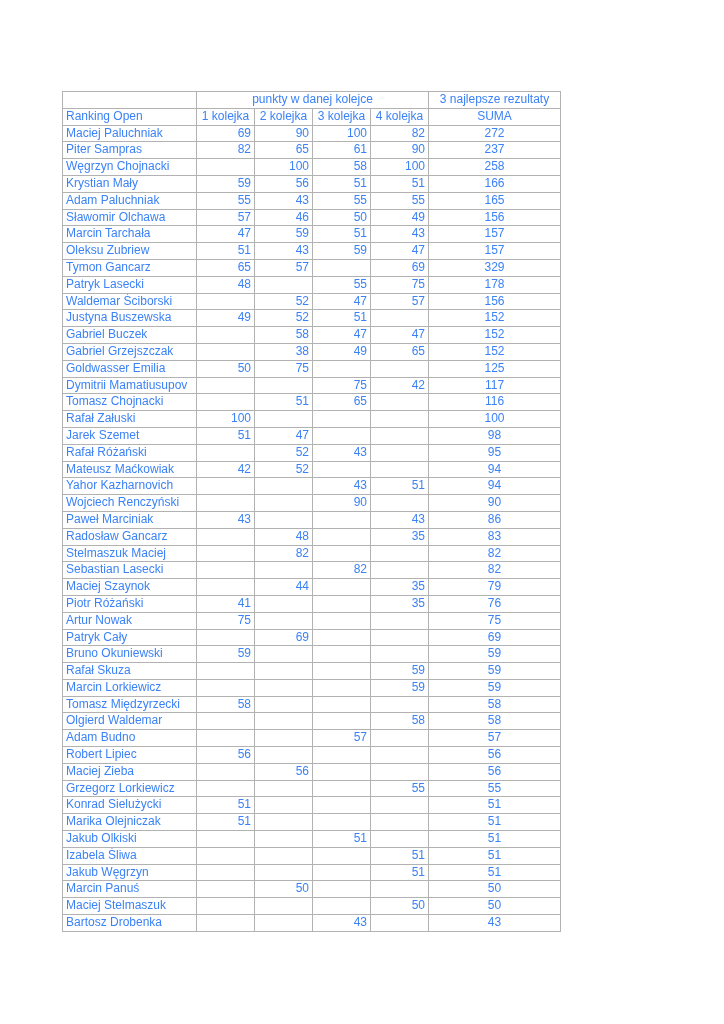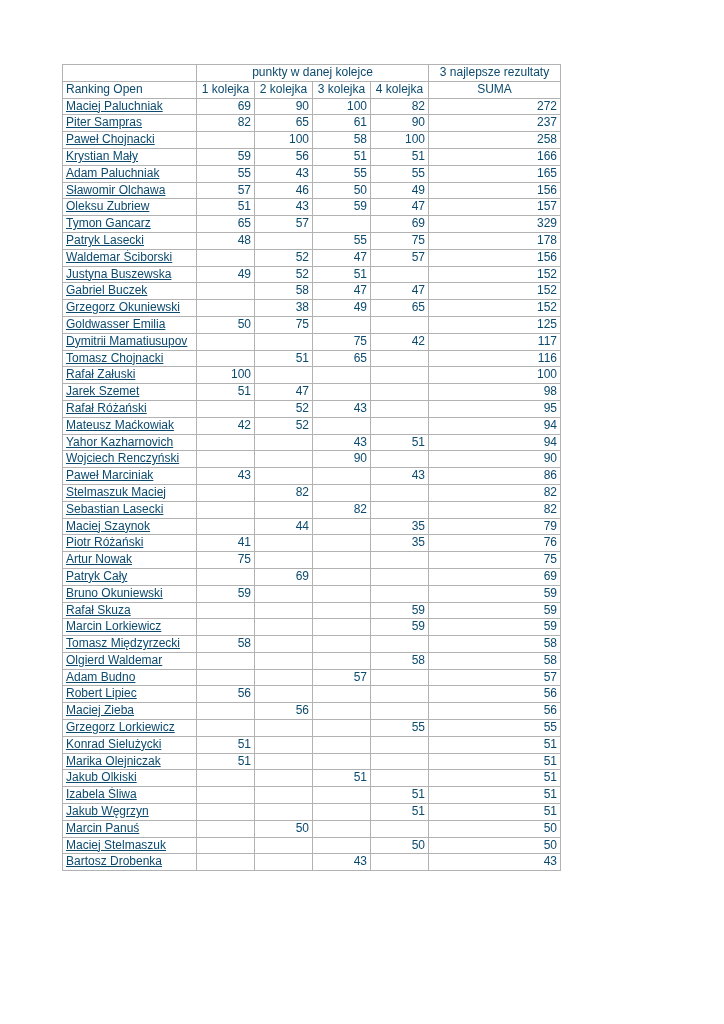--- a/index.html
+++ b/index.html
@@ -16,22 +16,23 @@
     overflow: hidden;
   }
   .sheet {
     position: absolute;
     left: 62px;
     top: 64px;
   }
   table.ranking {
     border-collapse: collapse;
     font-size: 12px;
-    color: #0c4a6e;
+    color: #3b82f6;
     table-layout: fixed;
+    margin-top: 27px;
   }
   table.ranking td, table.ranking th {
     border: 1px solid #b2b2b2;
     height: 15.8px;
     line-height: 15.8px;
     padding: 0 3px;
     overflow: hidden;
     white-space: nowrap;
     font-weight: normal;
   }
@@ -52,28 +53,27 @@
     font-weight: bold;
     text-align: left;
   }
   th.round-head, th.suma-head {
     font-weight: bold;
     text-align: center;
   }
   td.name-cell {
     text-align: left;
     padding-left: 3px;
-    text-decoration: underline;
   }
   td.num-cell {
     text-align: right;
     padding-right: 6px;
   }
   td.suma-cell {
-    text-align: right;
+    text-align: center;
   }
 </style>
 </head>
 <body>
 
 <div class="sheet">
   <table class="ranking">
     <colgroup>
       <col class="c-name">
       <col class="c-round">
@@ -108,21 +108,21 @@
   </tr>
         <tr>
     <td class="name-cell">Piter Sampras</td>
     <td class="num-cell">82</td>
     <td class="num-cell">65</td>
     <td class="num-cell">61</td>
     <td class="num-cell">90</td>
     <td class="suma-cell">237</td>
   </tr>
         <tr>
-    <td class="name-cell">Paweł Chojnacki</td>
+    <td class="name-cell">Węgrzyn Chojnacki</td>
     <td class="num-cell"></td>
     <td class="num-cell">100</td>
     <td class="num-cell">58</td>
     <td class="num-cell">100</td>
     <td class="suma-cell">258</td>
   </tr>
         <tr>
     <td class="name-cell">Krystian Mały</td>
     <td class="num-cell">59</td>
     <td class="num-cell">56</td>
@@ -140,20 +140,28 @@
   </tr>
         <tr>
     <td class="name-cell">Sławomir Olchawa</td>
     <td class="num-cell">57</td>
     <td class="num-cell">46</td>
     <td class="num-cell">50</td>
     <td class="num-cell">49</td>
     <td class="suma-cell">156</td>
   </tr>
         <tr>
+    <td class="name-cell">Marcin Tarchała</td>
+    <td class="num-cell">47</td>
+    <td class="num-cell">59</td>
+    <td class="num-cell">51</td>
+    <td class="num-cell">43</td>
+    <td class="suma-cell">157</td>
+  </tr>
+        <tr>
     <td class="name-cell">Oleksu Zubriew</td>
     <td class="num-cell">51</td>
     <td class="num-cell">43</td>
     <td class="num-cell">59</td>
     <td class="num-cell">47</td>
     <td class="suma-cell">157</td>
   </tr>
         <tr>
     <td class="name-cell">Tymon Gancarz</td>
     <td class="num-cell">65</td>
@@ -188,21 +196,21 @@
   </tr>
         <tr>
     <td class="name-cell">Gabriel Buczek</td>
     <td class="num-cell"></td>
     <td class="num-cell">58</td>
     <td class="num-cell">47</td>
     <td class="num-cell">47</td>
     <td class="suma-cell">152</td>
   </tr>
         <tr>
-    <td class="name-cell">Grzegorz Okuniewski</td>
+    <td class="name-cell">Gabriel Grzejszczak</td>
     <td class="num-cell"></td>
     <td class="num-cell">38</td>
     <td class="num-cell">49</td>
     <td class="num-cell">65</td>
     <td class="suma-cell">152</td>
   </tr>
         <tr>
     <td class="name-cell">Goldwasser Emilia</td>
     <td class="num-cell">50</td>
     <td class="num-cell">75</td>
@@ -274,20 +282,28 @@
     <td class="num-cell"></td>
     <td class="suma-cell">90</td>
   </tr>
         <tr>
     <td class="name-cell">Paweł Marciniak</td>
     <td class="num-cell">43</td>
     <td class="num-cell"></td>
     <td class="num-cell"></td>
     <td class="num-cell">43</td>
     <td class="suma-cell">86</td>
+  </tr>
+        <tr>
+    <td class="name-cell">Radosław Gancarz</td>
+    <td class="num-cell"></td>
+    <td class="num-cell">48</td>
+    <td class="num-cell"></td>
+    <td class="num-cell">35</td>
+    <td class="suma-cell">83</td>
   </tr>
         <tr>
     <td class="name-cell">Stelmaszuk Maciej</td>
     <td class="num-cell"></td>
     <td class="num-cell">82</td>
     <td class="num-cell"></td>
     <td class="num-cell"></td>
     <td class="suma-cell">82</td>
   </tr>
         <tr>

